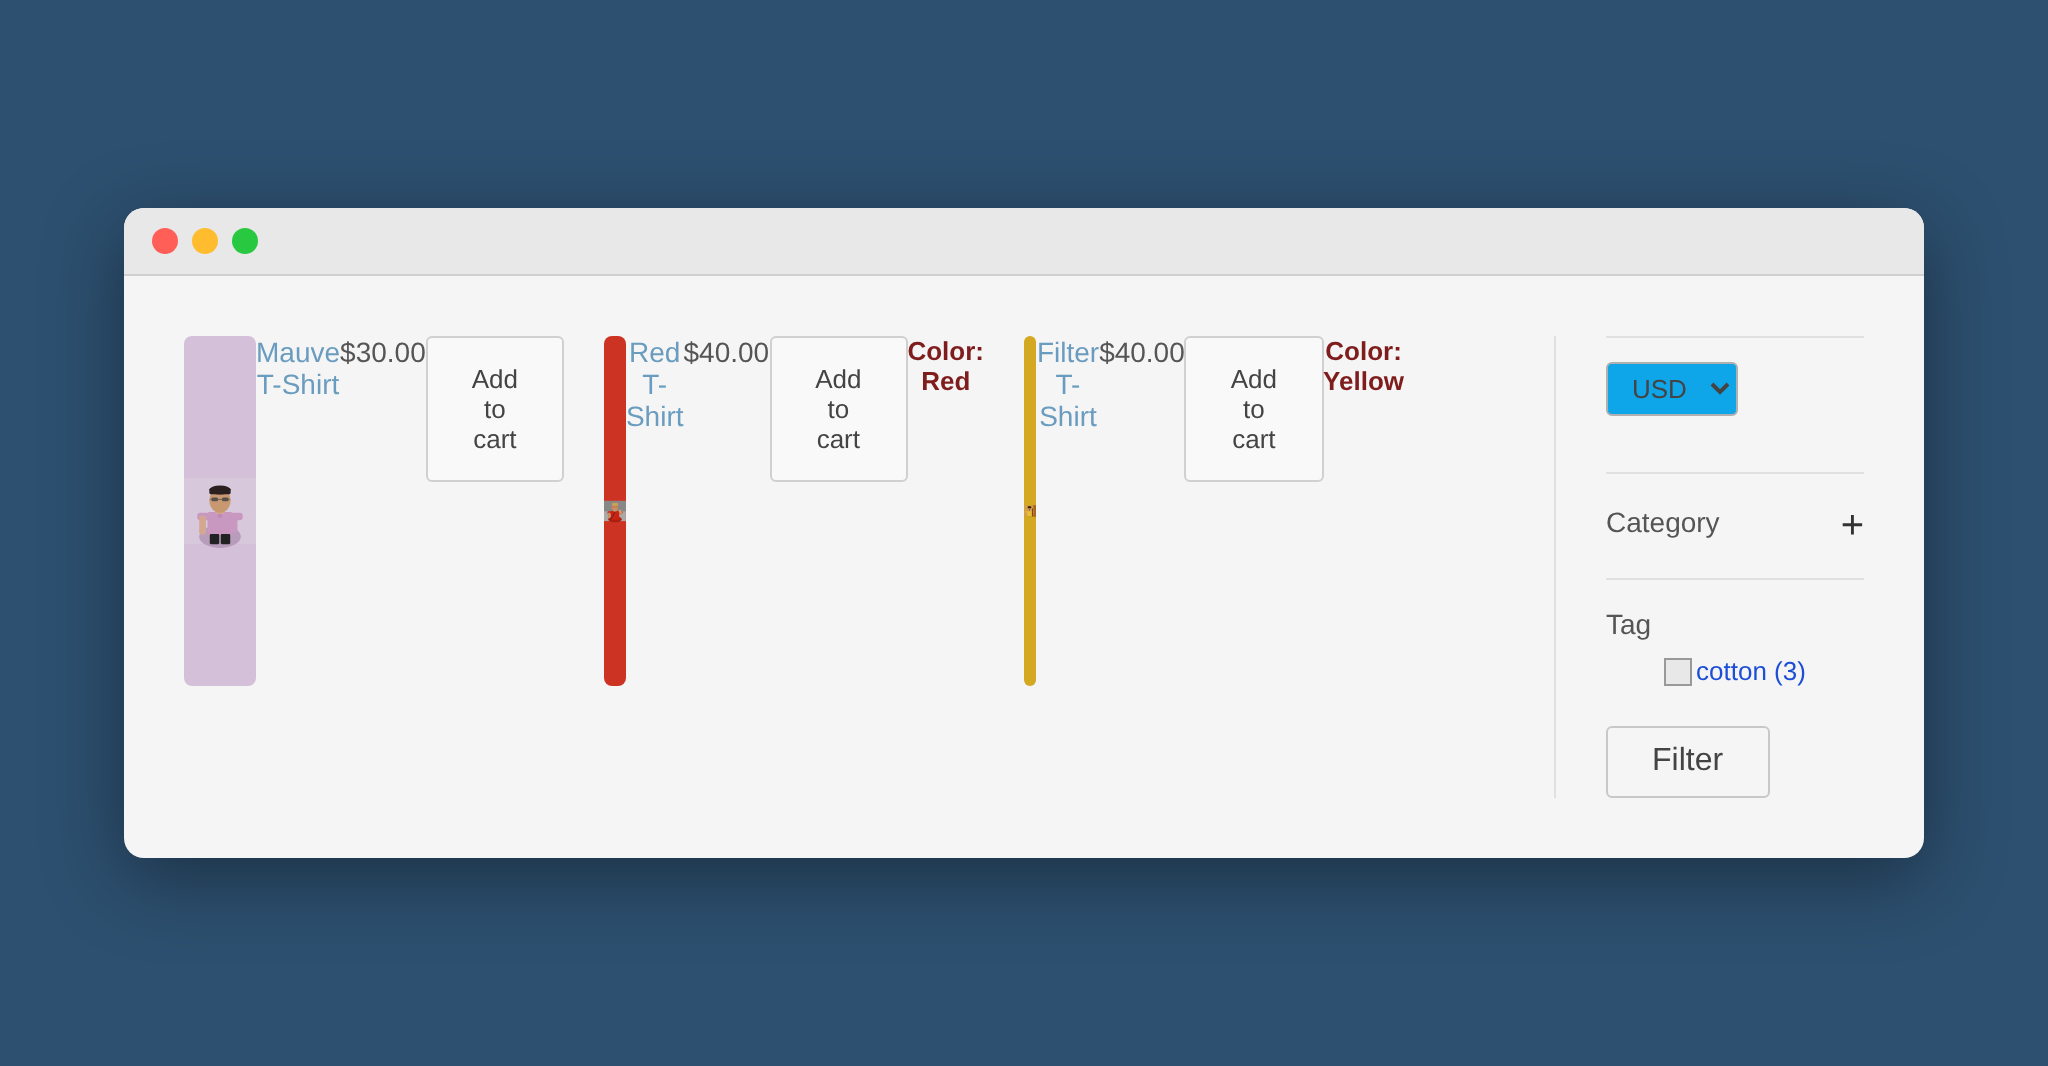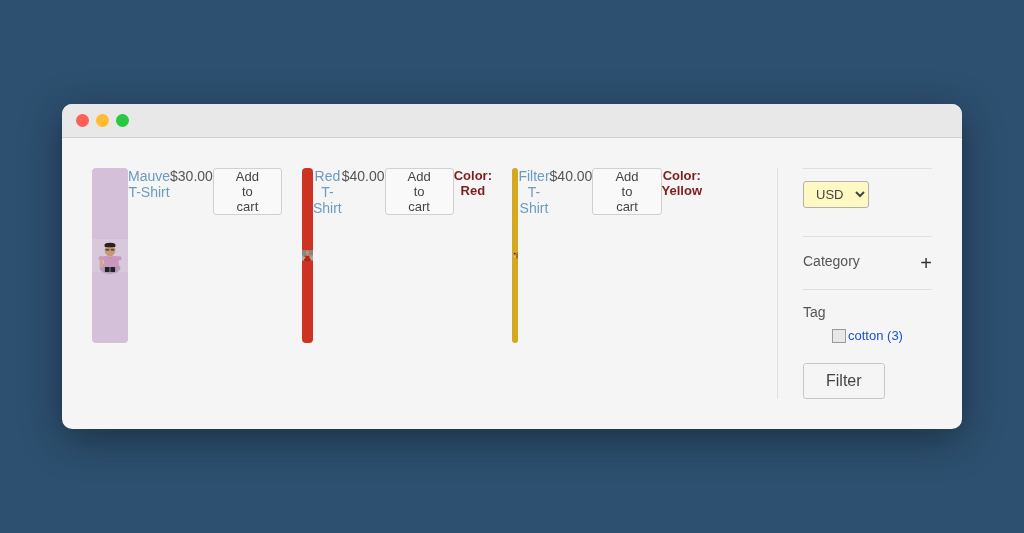--- a/index.html
+++ b/index.html
@@ -88,21 +88,21 @@
     .product-price {
       font-size: 14px;
       color: #555;
       text-align: center;
     }
 
     .add-to-cart-btn {
       background: #f9f9f9;
       border: 1px solid #d0d0d0;
       border-radius: 3px;
-      padding: 0 22px;
+      padding: 13px 22px;
       font-size: 13px;
       color: #444;
       cursor: pointer;
       margin-bottom: 8px;
       width: 141px;
       text-align: center;
     }
 
     .product-meta {
       font-size: 13px;
@@ -127,21 +127,21 @@
       font-weight: 400;
       margin-bottom: 14px;
     }
 
     .currency-select {
       border: 1px solid #b0b0b0;
       border-radius: 3px;
       padding: 4px 8px;
       font-size: 13px;
       color: #444;
-      background: #fef9c3;
+      background: #0ea5e9;
       margin-bottom: 28px;
       cursor: pointer;
       appearance: auto;
     }
 
     .sidebar-section {
       margin-bottom: 16px;
     }
 
     .sidebar-section-header {

